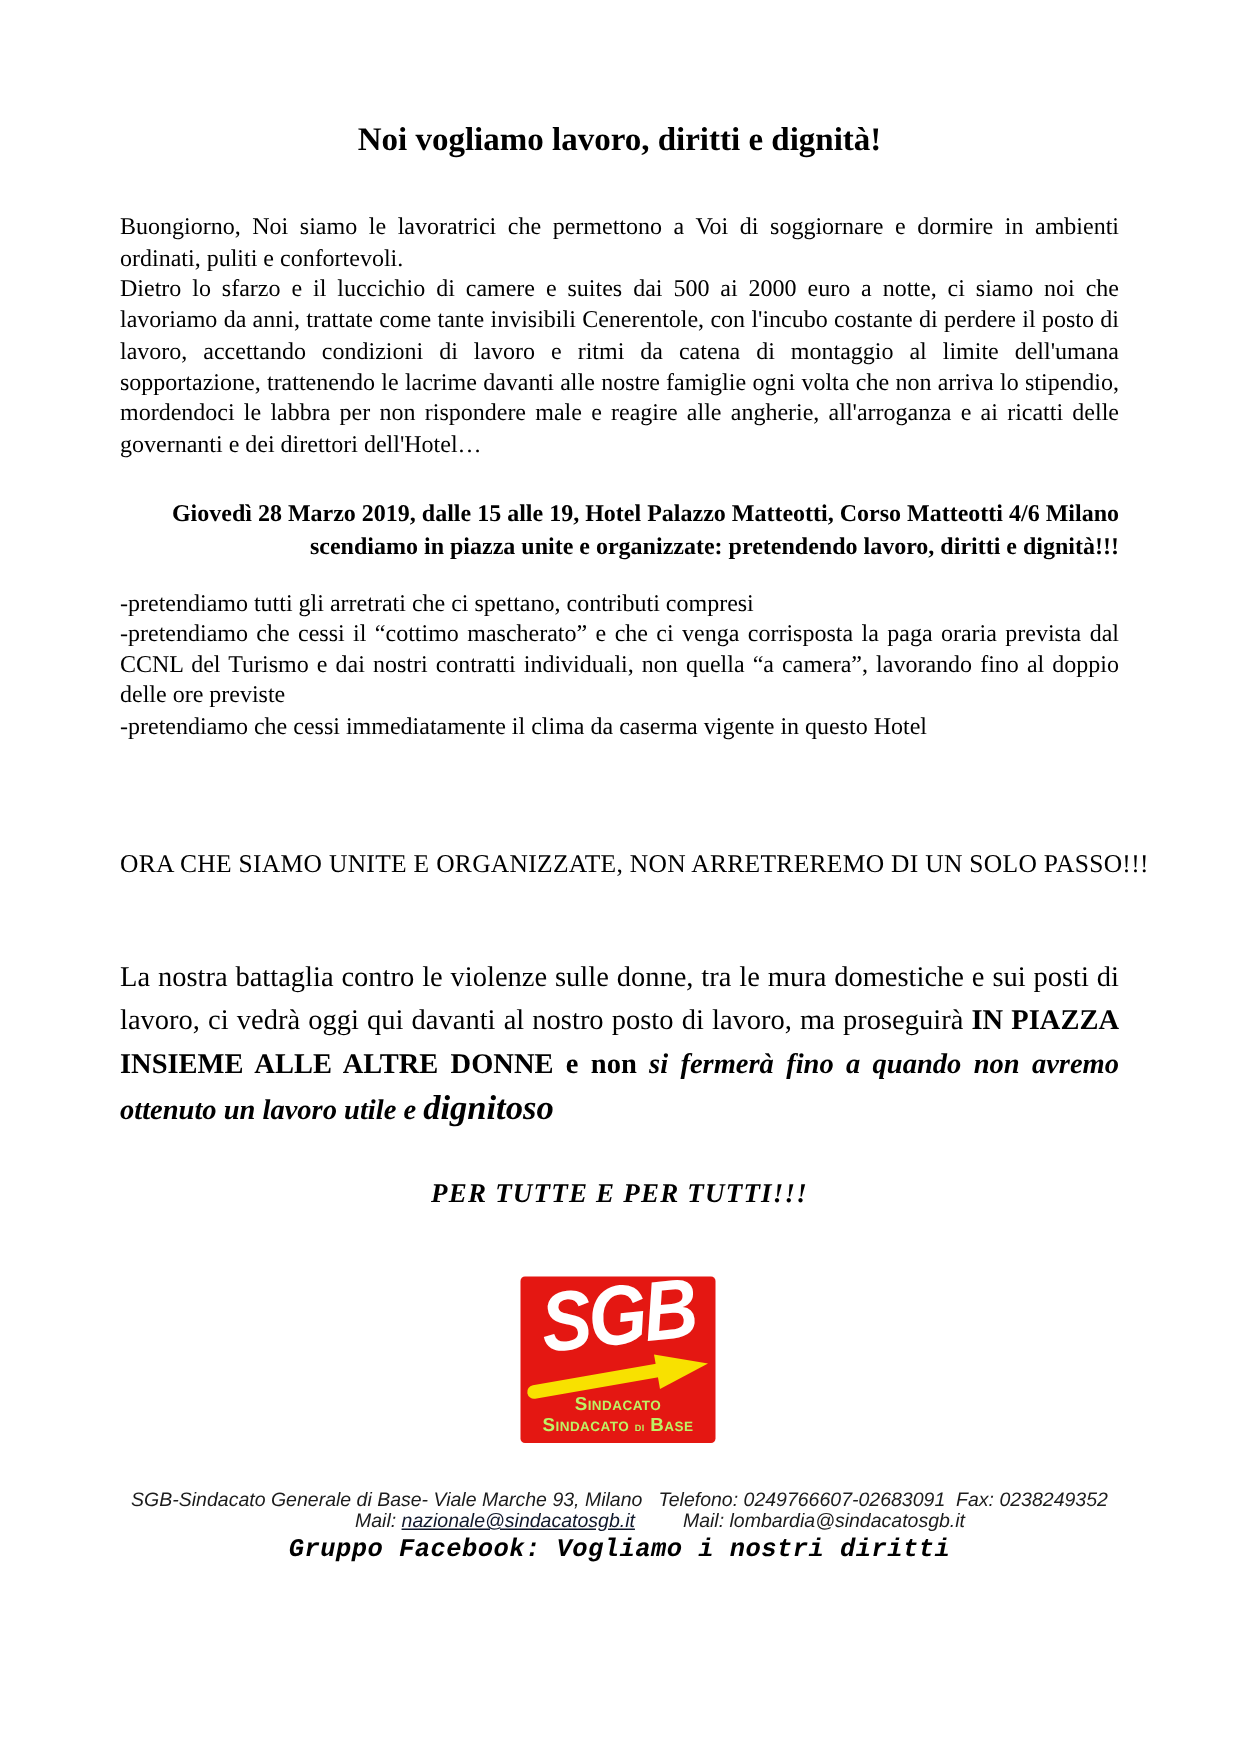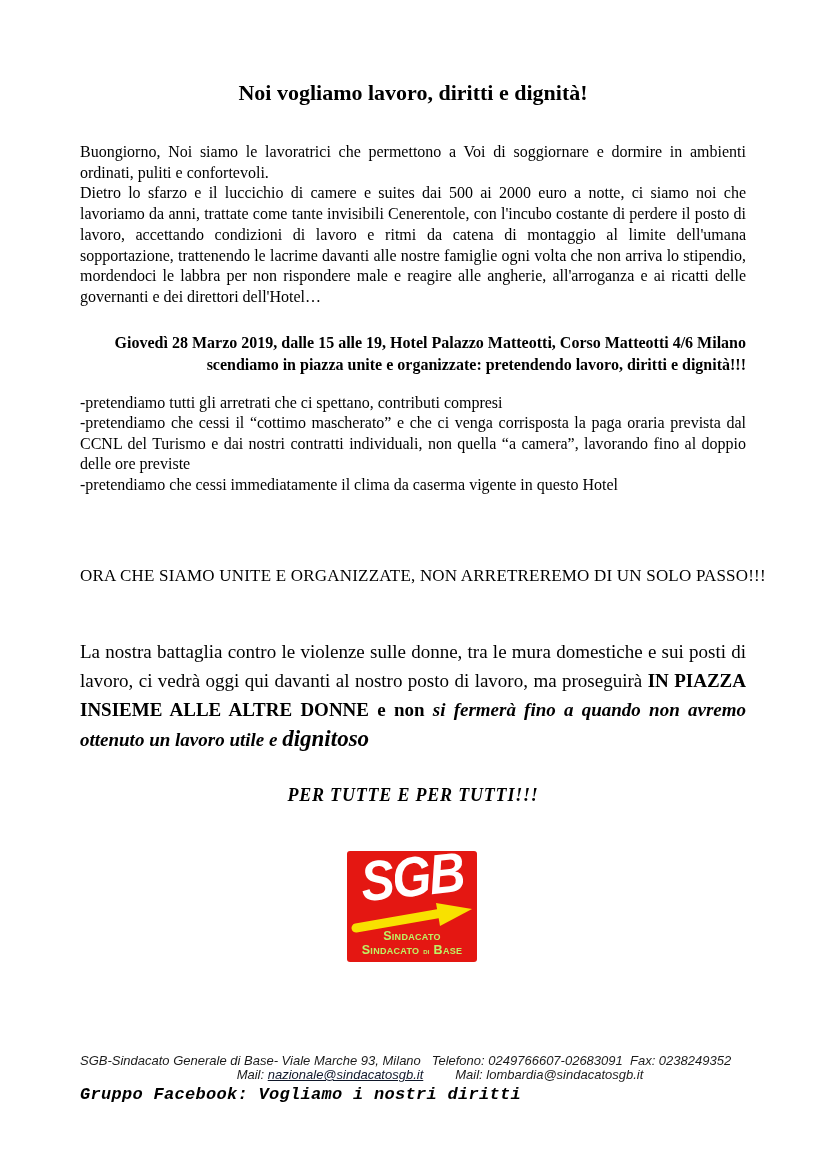--- a/index.html
+++ b/index.html
@@ -40,21 +40,21 @@
     letter-spacing:-2px; transform:rotate(-6deg) scaleY(1.12);
   }
   .logo-arrow { position:absolute; top:51px; left:3px; width:124px; height:32px; }
   .logo-caption {
     position:absolute; bottom:4px; left:0; right:0; text-align:center; color:#bef264;
     font-family:"Liberation Sans", sans-serif; font-weight:bold;
     font-variant:small-caps; font-size:12.5px; line-height:13.5px; letter-spacing:0.3px;
   }
   .logo-caption .small-di { font-size:9px; }
 
-  .footer { top:1054px; font-family:"Liberation Sans", sans-serif;
+  .footer { top:993px; text-align:center; font-family:"Liberation Sans", sans-serif;
     font-style:italic; font-size:13px; line-height:14px; color:#1b1b1b; }
   .footer-line1 { white-space:pre; }
   .mail-row { display:flex; justify-content:center; gap:32px; padding-left:54px; white-space:pre; }
   .mail-link { text-decoration:underline; cursor:pointer; }
   .fb-line { margin-top:3px; font-family:Liberation Mono, monospace; font-weight:bold;
     font-style:italic; font-size:17px; line-height:20px; color:#000000; letter-spacing:0.3px; }
 </style>
 </head>
 <body>
 

